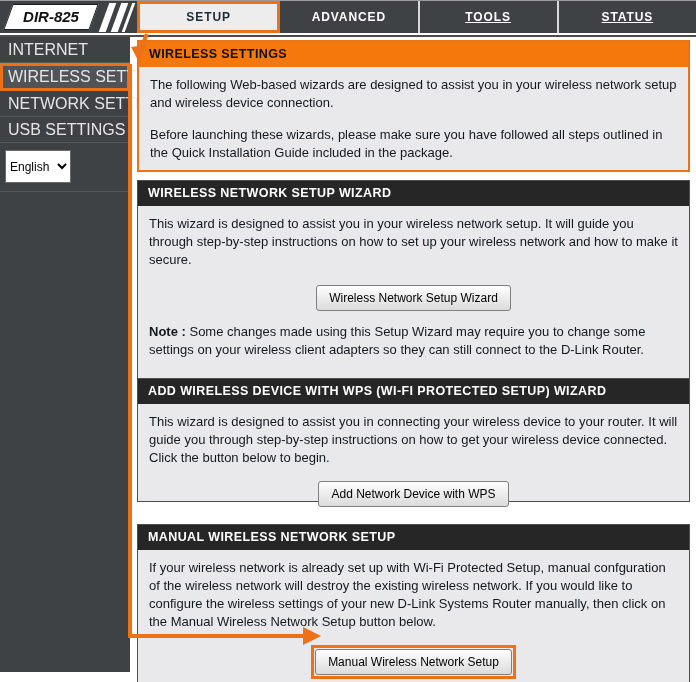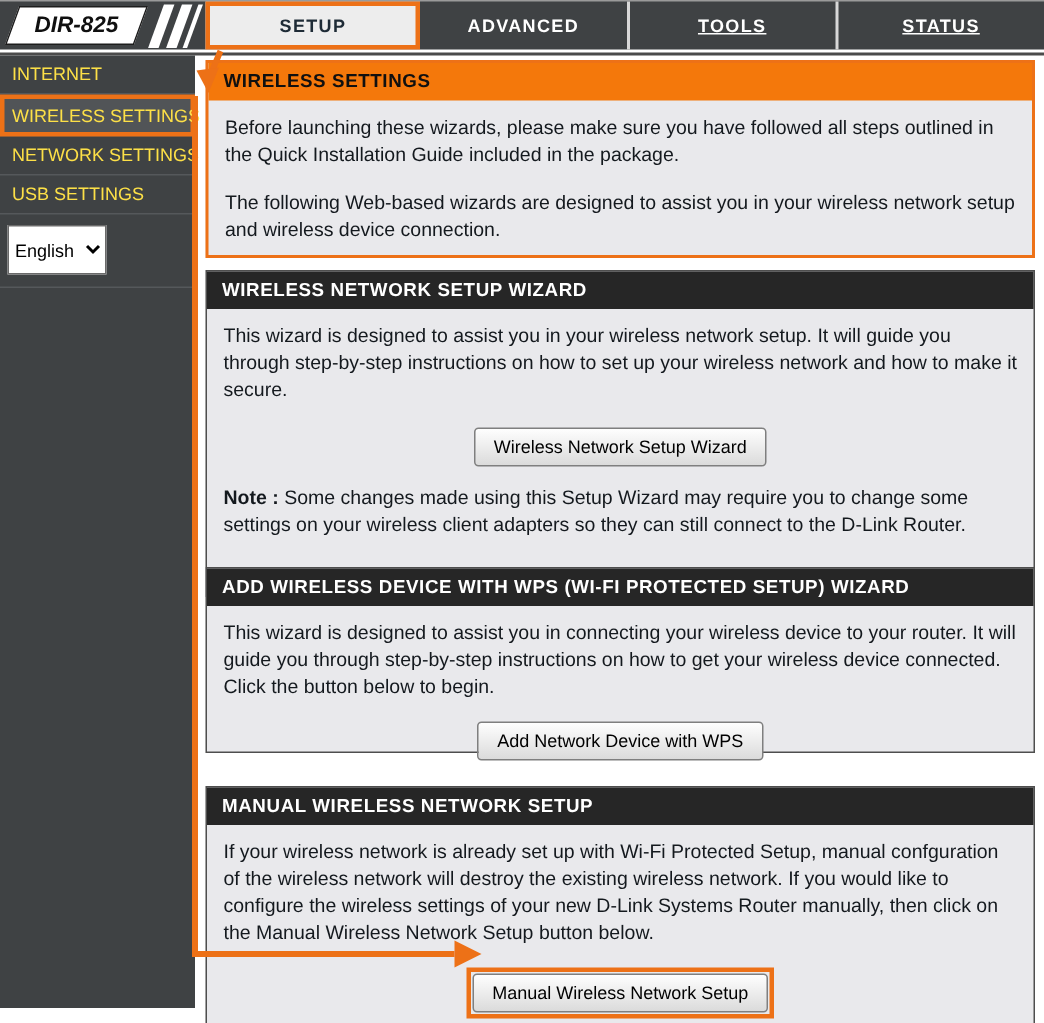--- a/index.html
+++ b/index.html
@@ -20,21 +20,21 @@
   .stripe.s2 { left: 116px; width: 7px; }
   .stripe.s3 { left: 127px; width: 3px; }
   .tab { flex: 1; display: flex; align-items: center; justify-content: center;
          color: #fff; font-weight: bold; font-size: 12px; letter-spacing: 0.9px; cursor: pointer; text-align: center; }
   .tab.sep { border-left: 2px solid #d8d8d8; text-decoration: underline; }
   .tab.active { background: #EDEDED; color: #1E2B36; border: 3px solid #ED7117; }
   .nav-underline { position: absolute; top: 35px; left: 0; width: 696px; height: 2px; background: #4B4B4B; }
 
   
   .sidebar { position: absolute; top: 37px; left: 0; width: 130px; height: 635px; background: #3F4244; }
-  .side-item { height: 26px; line-height: 25px; padding-left: 8px; color: #fde047; font-size: 12px;
+  .side-item { height: 26px; line-height: 25px; padding-left: 8px; color: #e5e5e5; font-size: 16px;
                border-bottom: 1px solid #55585B; cursor: pointer; white-space: nowrap; }
   .side-item.active { height: 28px; border: 3px solid #ED7117; background: #5154575;
                       background: #515457; line-height: 22px; padding-left: 5px; }
   .lang-row { padding: 7px 0 8px 5px; border-bottom: 1px solid #55585B; }
   .lang-row select { width: 66px; height: 33px; font-size: 12px; font-family: inherit;
                      background: #fff; color: #000; border: 1px solid #6a6a6a; }
 
   
   .box { position: absolute; left: 137px; width: 553px; background: #E9E9EC; }
   .box1 { top: 40px;  height: 132px; border: 2px solid #ED7117; }
@@ -85,22 +85,22 @@
     <div class="lang-row">
       <select>
         <option>English</option>
       </select>
     </div>
   </div>
 
   <div class="box box1">
     <div class="box-header orange-header">WIRELESS SETTINGS</div>
     <div class="box-body">
+      <p>The following Web-based wizards are designed to assist you in your wireless network setup and wireless device connection.</p>
       <p>Before launching these wizards, please make sure you have followed all steps outlined in the Quick Installation Guide included in the package.</p>
-      <p>The following Web-based wizards are designed to assist you in your wireless network setup and wireless device connection.</p>
     </div>
   </div>
 
   <div class="box box2">
     <div class="box-header dark-header">WIRELESS NETWORK SETUP WIZARD</div>
     <div class="box-body">
       <p>This wizard is designed to assist you in your wireless network setup. It will guide you through step-by-step instructions on how to set up your wireless network and how to make it secure.</p>
       <div class="btn-row">
         <button class="btn">Wireless Network Setup Wizard</button>
       </div>

